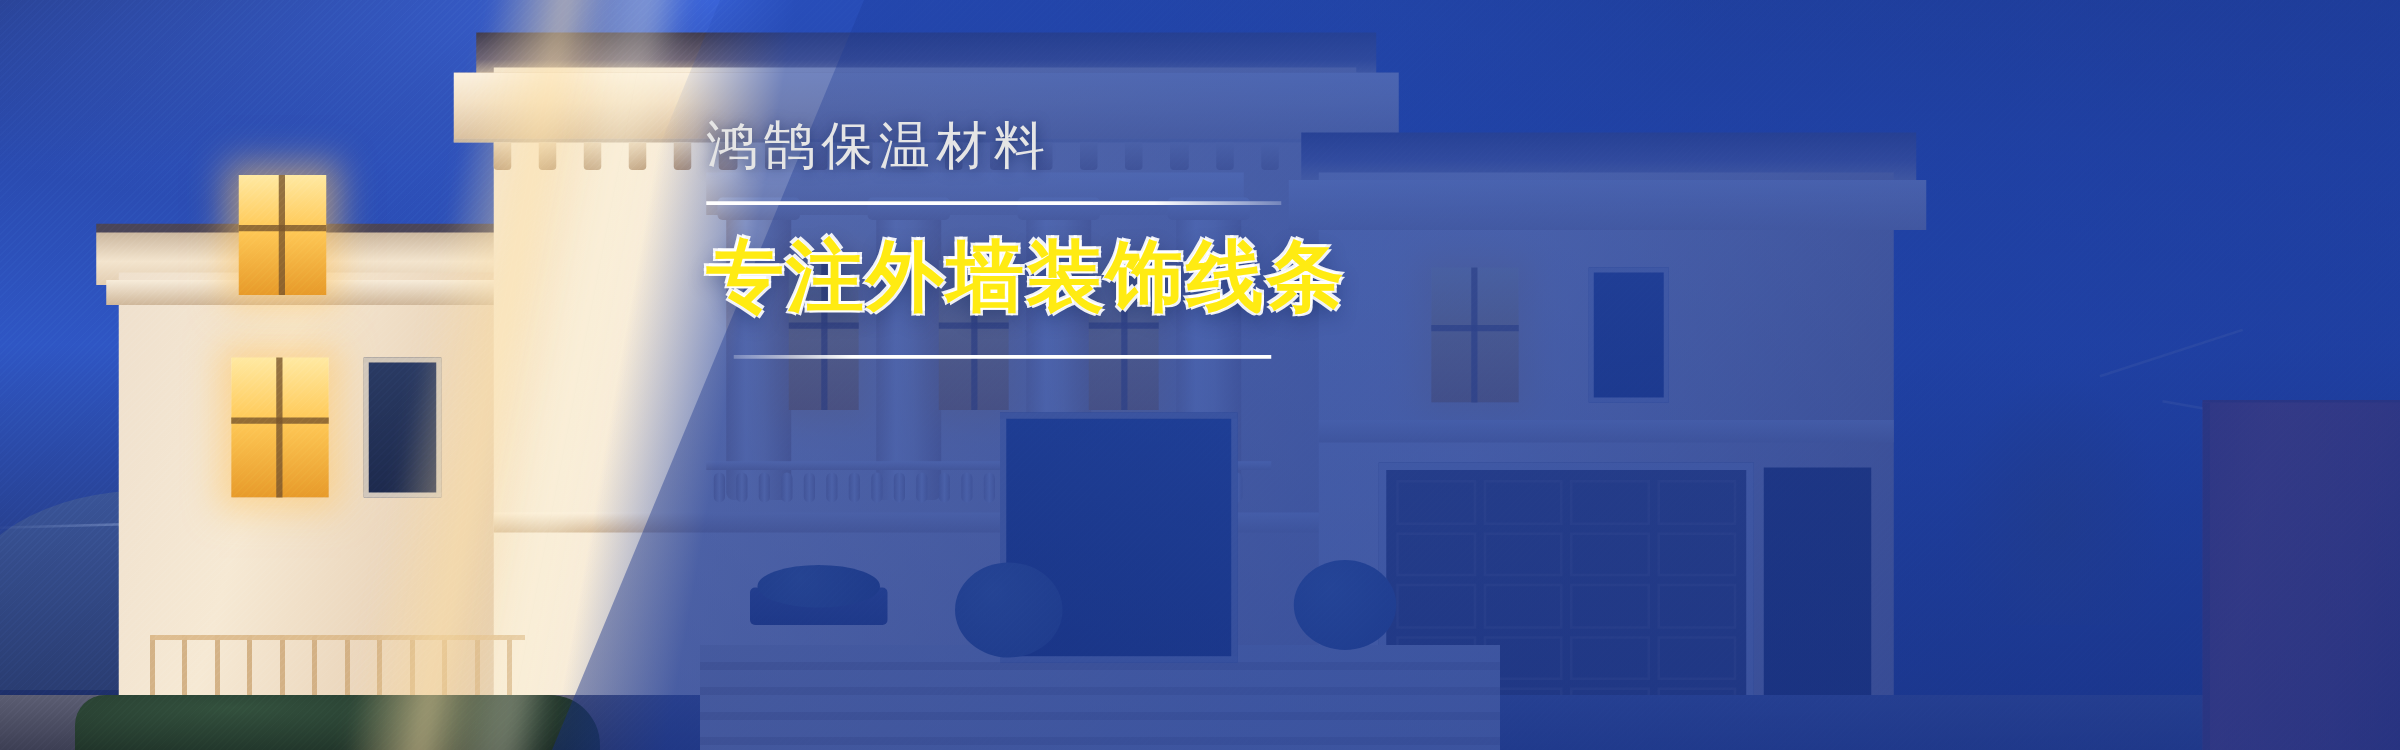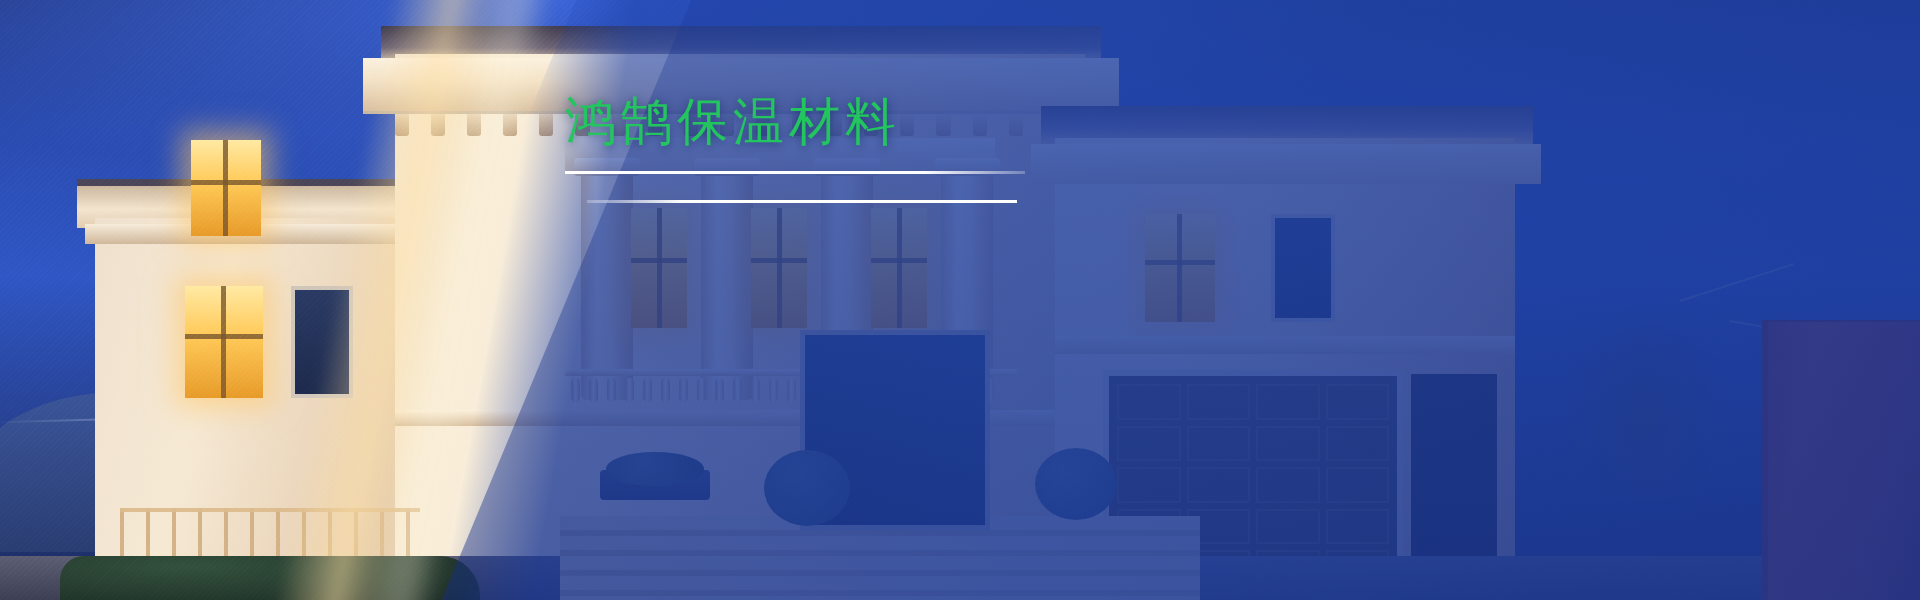--- a/index.html
+++ b/index.html
@@ -195,21 +195,21 @@
     position:absolute;left:420px;top:-80px;width:70px;height:800px;
     background:linear-gradient(90deg,rgba(255,255,255,0),rgba(255,245,215,.40),rgba(255,255,255,0));
     transform:rotate(11deg);filter:blur(10px);
   }
 
   
   .content{position:absolute;left:0;top:0;width:100%;height:100%;}
   .text-wrap{position:absolute;left:565px;top:96px;width:820px;}
 
   .brand{
-    color:#22c55e;font-size:51px;line-height:1;letter-spacing:5px;font-weight:400;
+    color:#e5e5e5;font-size:41px;line-height:1;letter-spacing:5px;font-weight:400;
     text-shadow:0 2px 10px rgba(0,20,70,.55);
   }
   .rule{
     margin-top:24px;height:3px;width:460px;
     background:linear-gradient(90deg,#ffffff 0%,#ffffff 78%,rgba(255,255,255,.25) 100%);
   }
   .headline{
     margin-top:22px;color:#ffeb12;font-size:62px;line-height:1.16;font-weight:700;letter-spacing:2px;
     text-shadow:
       -2px -2px 0 rgba(255,255,255,.92), 2px -2px 0 rgba(255,255,255,.92),
@@ -393,18 +393,19 @@
   <div class="beam"></div>
   <div class="beam2"></div>
   <div class="overlay"></div>
   <div class="overlay-2"></div>
 
   <div class="content">
     <div class="text-wrap">
       <div class="brand">鸿鹄保温材料</div>
       <div class="rule"></div>
       <div class="headline">
+        <div>专注外墙装饰线条</div>
       </div>
       <div class="rule2"></div>
     </div>
   </div>
 
 </div>
 
 </body></html>

